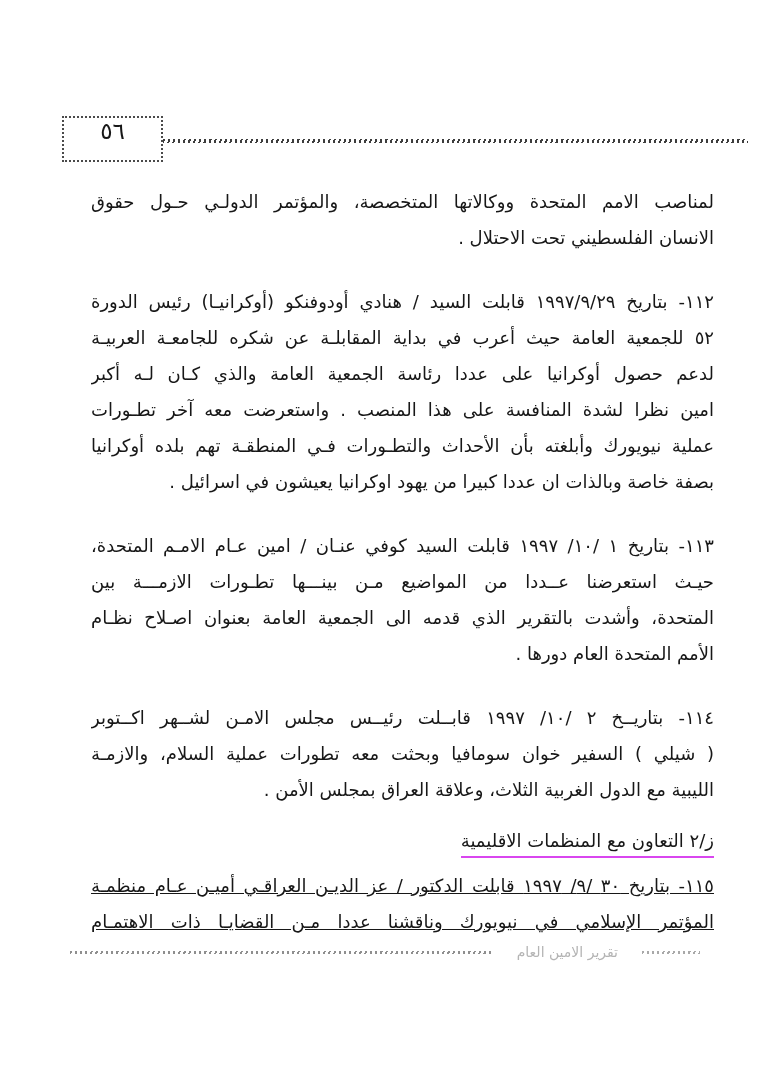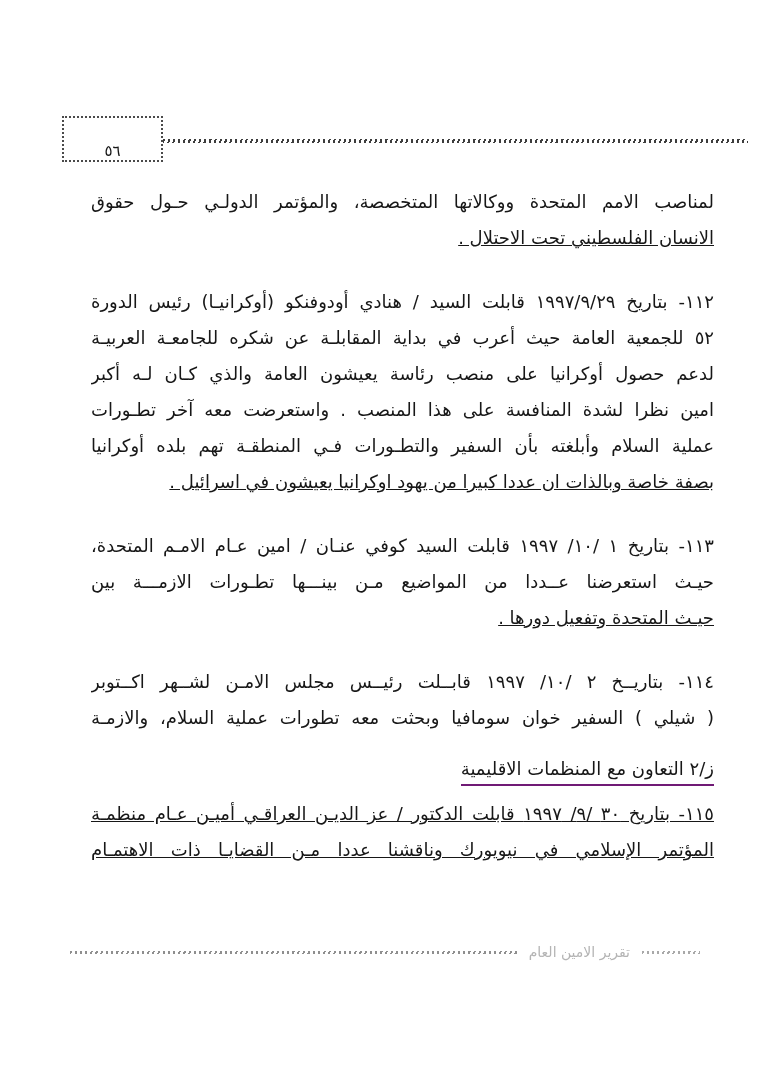--- a/index.html
+++ b/index.html
@@ -10,22 +10,22 @@
     color:#171717;
     font-family:"DejaVu Sans", sans-serif;
     overflow:hidden;
   }
 
   
   .pagenum-box {
     position:absolute; left:62px; top:116px;
     width:101px; height:46px;
     border:2px dotted #4a4a4a;
-    display:flex; align-items:flex-end; justify-content:center;
-    font-size:15px; letter-spacing:3px;
+    display:flex; align-items:flex-start; justify-content:center;
+    font-size:23px; letter-spacing:3px;
   }
 
   
   .header-rule {
     position:absolute; left:163px; top:139px;
     width:585px; height:4px;
     background:repeating-linear-gradient(105deg, #3d3d3d 0 2px, transparent 2px, transparent 5px);
   }
 
   
@@ -33,37 +33,37 @@
     position:absolute; left:91px; right:44px; top:184px;
     direction:rtl;
     font-size:18px;
   }
   .ln {
     line-height:36px; height:36px;
     text-align:justify; text-align-last:justify;
     overflow:hidden; white-space:nowrap;
   }
   .ln.end {
-    text-align:center; text-align-last:right;text-decoration:underline;
+    text-align:center; text-align-last:right;
   }
   .para { margin-top:28px; }
   .shead {
     margin-top:16px; margin-bottom:4px;
     text-align:right; line-height:34px; height:40px;
     font-size:18px;
   }
   .shead .u {
-    border-bottom:2px solid #701a75;
+    border-bottom:2px solid #d946ef;
     padding-bottom:5px;
   }
 
   
   .footer {
     position:absolute; left:70px; right:58px; top:944px;
-    display:flex; align-items:center; gap:12px;
+    display:flex; align-items:center; gap:24px;
   }
   .frule {
     height:3px;
     background:repeating-linear-gradient(105deg, #8f8f8f 0 2px, transparent 2px, transparent 5px);
   }
   .frule.long { flex:1; }
   .frule.short { width:58px; background:repeating-linear-gradient(105deg, #a9a9a9 0 2px, transparent 2px, transparent 5px); }
   .fwm {
     direction:rtl; white-space:nowrap;
     color:#b4b4b4; font-size:14px; letter-spacing:1px;
@@ -80,35 +80,37 @@
 <div class="doc">
 
   <div class="para-intro">
     <div class="ln">لمناصب الامم المتحدة ووكالاتها المتخصصة، والمؤتمر الدولـي حـول حقوق</div>
     <div class="ln end">الانسان الفلسطيني تحت الاحتلال .</div>
   </div>
 
   <div class="para">
     <div class="ln">١١٢- بتاريخ ١٩٩٧/٩/٢٩ قابلت السيد / هنادي أودوفنكو (أوكرانيـا) رئيس الدورة</div>
     <div class="ln">٥٢ للجمعية العامة حيث أعرب في بداية المقابلـة عن شكره للجامعـة العربيـة</div>
-    <div class="ln">لدعم حصول أوكرانيا على منصب رئاسة يعيشون العامة والذي كـان لـه أكبر</div>
+    <div class="ln">لدعم حصول أوكرانيا على عددا رئاسة الجمعية العامة والذي كـان لـه أكبر</div>
     <div class="ln">امين نظرا لشدة المنافسة على هذا المنصب . واستعرضت معه آخر تطـورات</div>
-    <div class="ln">عملية السلام وأبلغته بأن السفير والتطـورات فـي المنطقـة تهم بلده أوكرانيا</div>
+    <div class="ln">عملية نيويورك وأبلغته بأن الأحداث والتطـورات فـي المنطقـة تهم بلده أوكرانيا</div>
     <div class="ln end">بصفة خاصة وبالذات ان عددا كبيرا من يهود اوكرانيا يعيشون في اسرائيل .</div>
   </div>
 
   <div class="para">
     <div class="ln">١١٣- بتاريخ ١ /١٠/ ١٩٩٧ قابلت السيد كوفي عنـان / امين عـام الامـم المتحدة،</div>
     <div class="ln">حيـث استعرضنا عــددا من المواضيع مـن بينـــها تطـورات الازمـــة بين</div>
-    <div class="ln end">حيـث المتحدة وتفعيل دورها .</div>
+    <div class="ln">المتحدة، وأشدت بالتقرير الذي قدمه الى الجمعية العامة بعنوان اصـلاح نظـام</div>
+    <div class="ln end">الأمم المتحدة العام دورها .</div>
   </div>
 
   <div class="para">
     <div class="ln">١١٤- بتاريــخ ٢ /١٠/ ١٩٩٧ قابــلت رئيــس مجلس الامـن لشــهر اكــتوبر</div>
     <div class="ln">( شيلي ) السفير خوان سومافيا وبحثت معه تطورات عملية السلام، والازمـة</div>
+    <div class="ln end">الليبية مع الدول الغربية الثلاث، وعلاقة العراق بمجلس الأمن .</div>
   </div>
 
   <div class="shead">
     <span class="u">ز/٢ التعاون مع المنظمات الاقليمية</span>
   </div>
 
   <div class="para" style="margin-top:4px;text-decoration:underline;">
     <div class="ln">١١٥- بتاريخ ٣٠ /٩/ ١٩٩٧ قابلت الدكتور / عز الديـن العراقـي أميـن عـام منظمـة</div>
     <div class="ln">المؤتمر الإسلامي في نيويورك وناقشنا عددا مـن القضايـا ذات الاهتمـام</div>
   </div>

